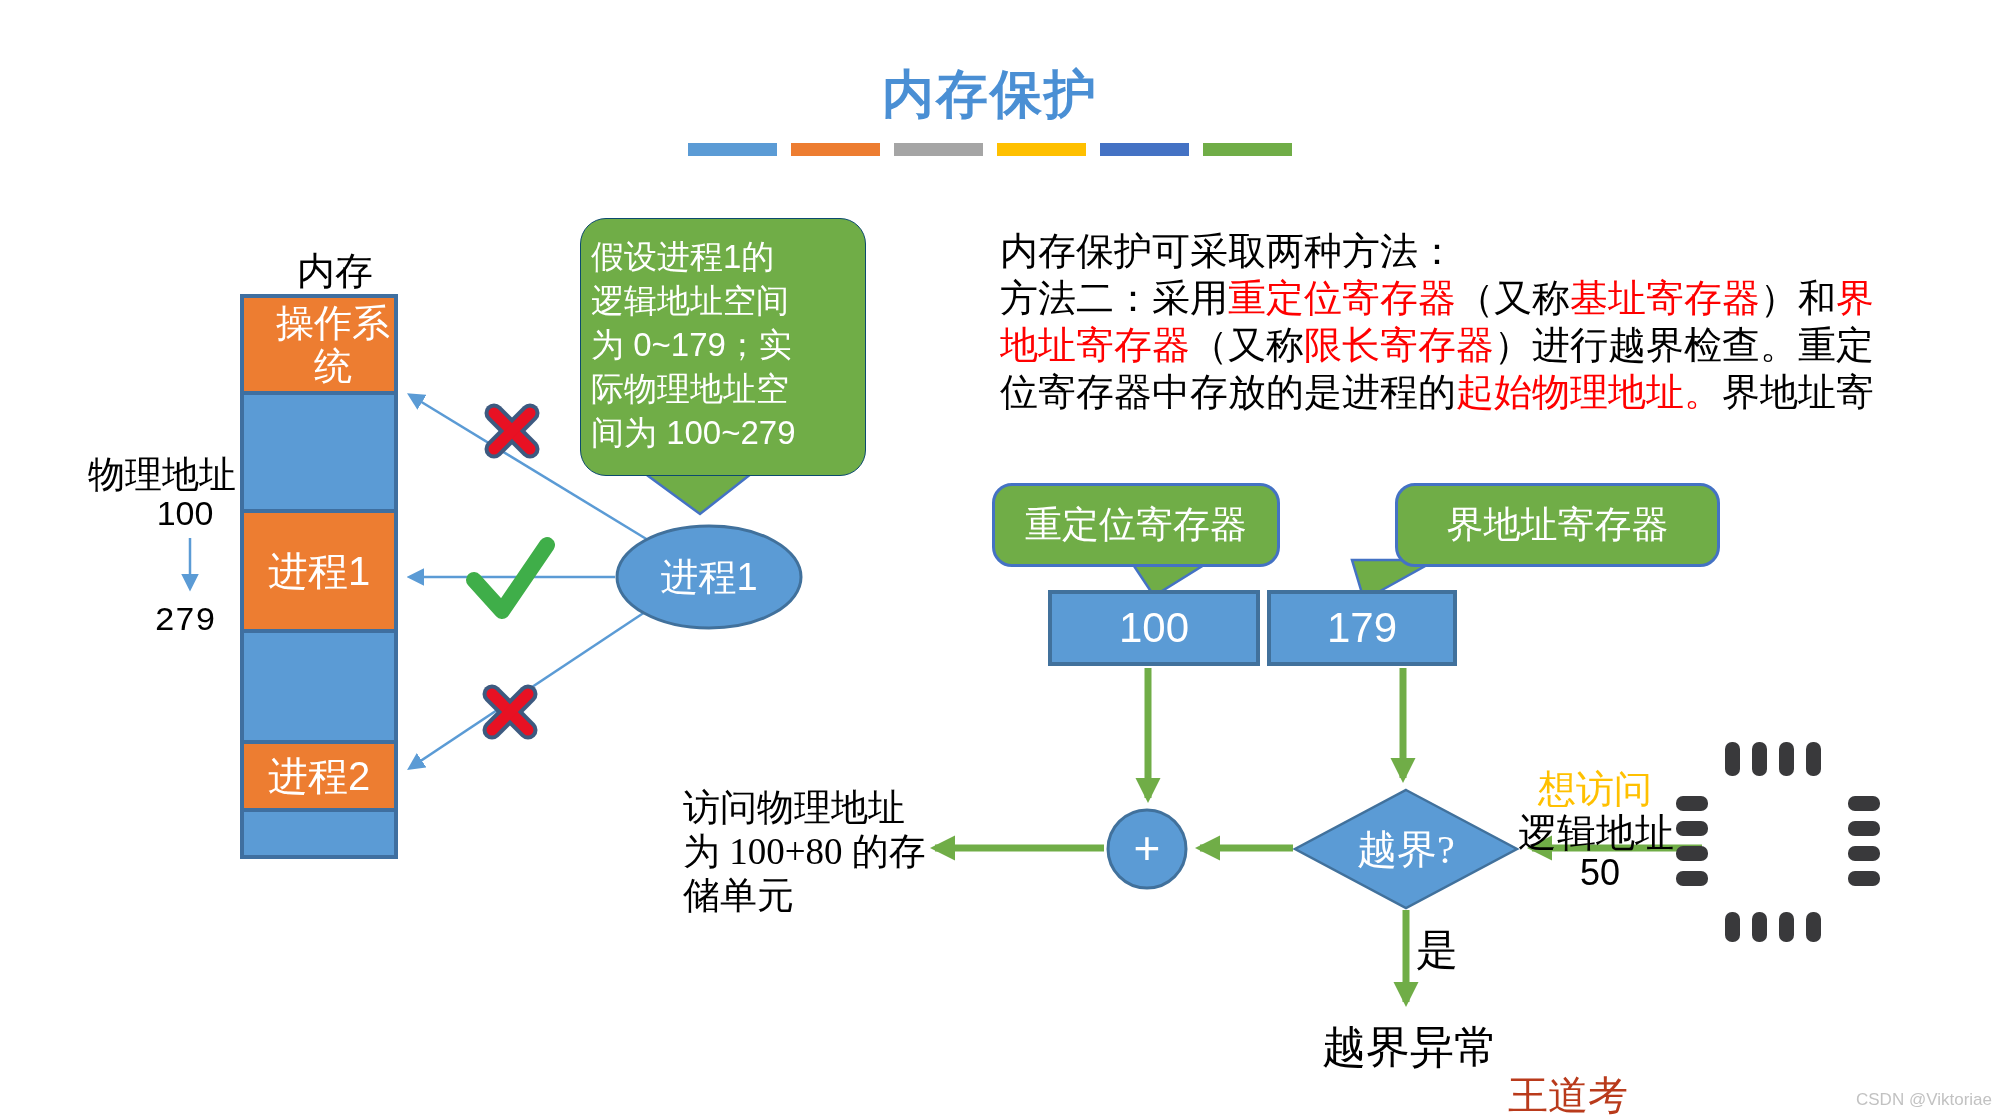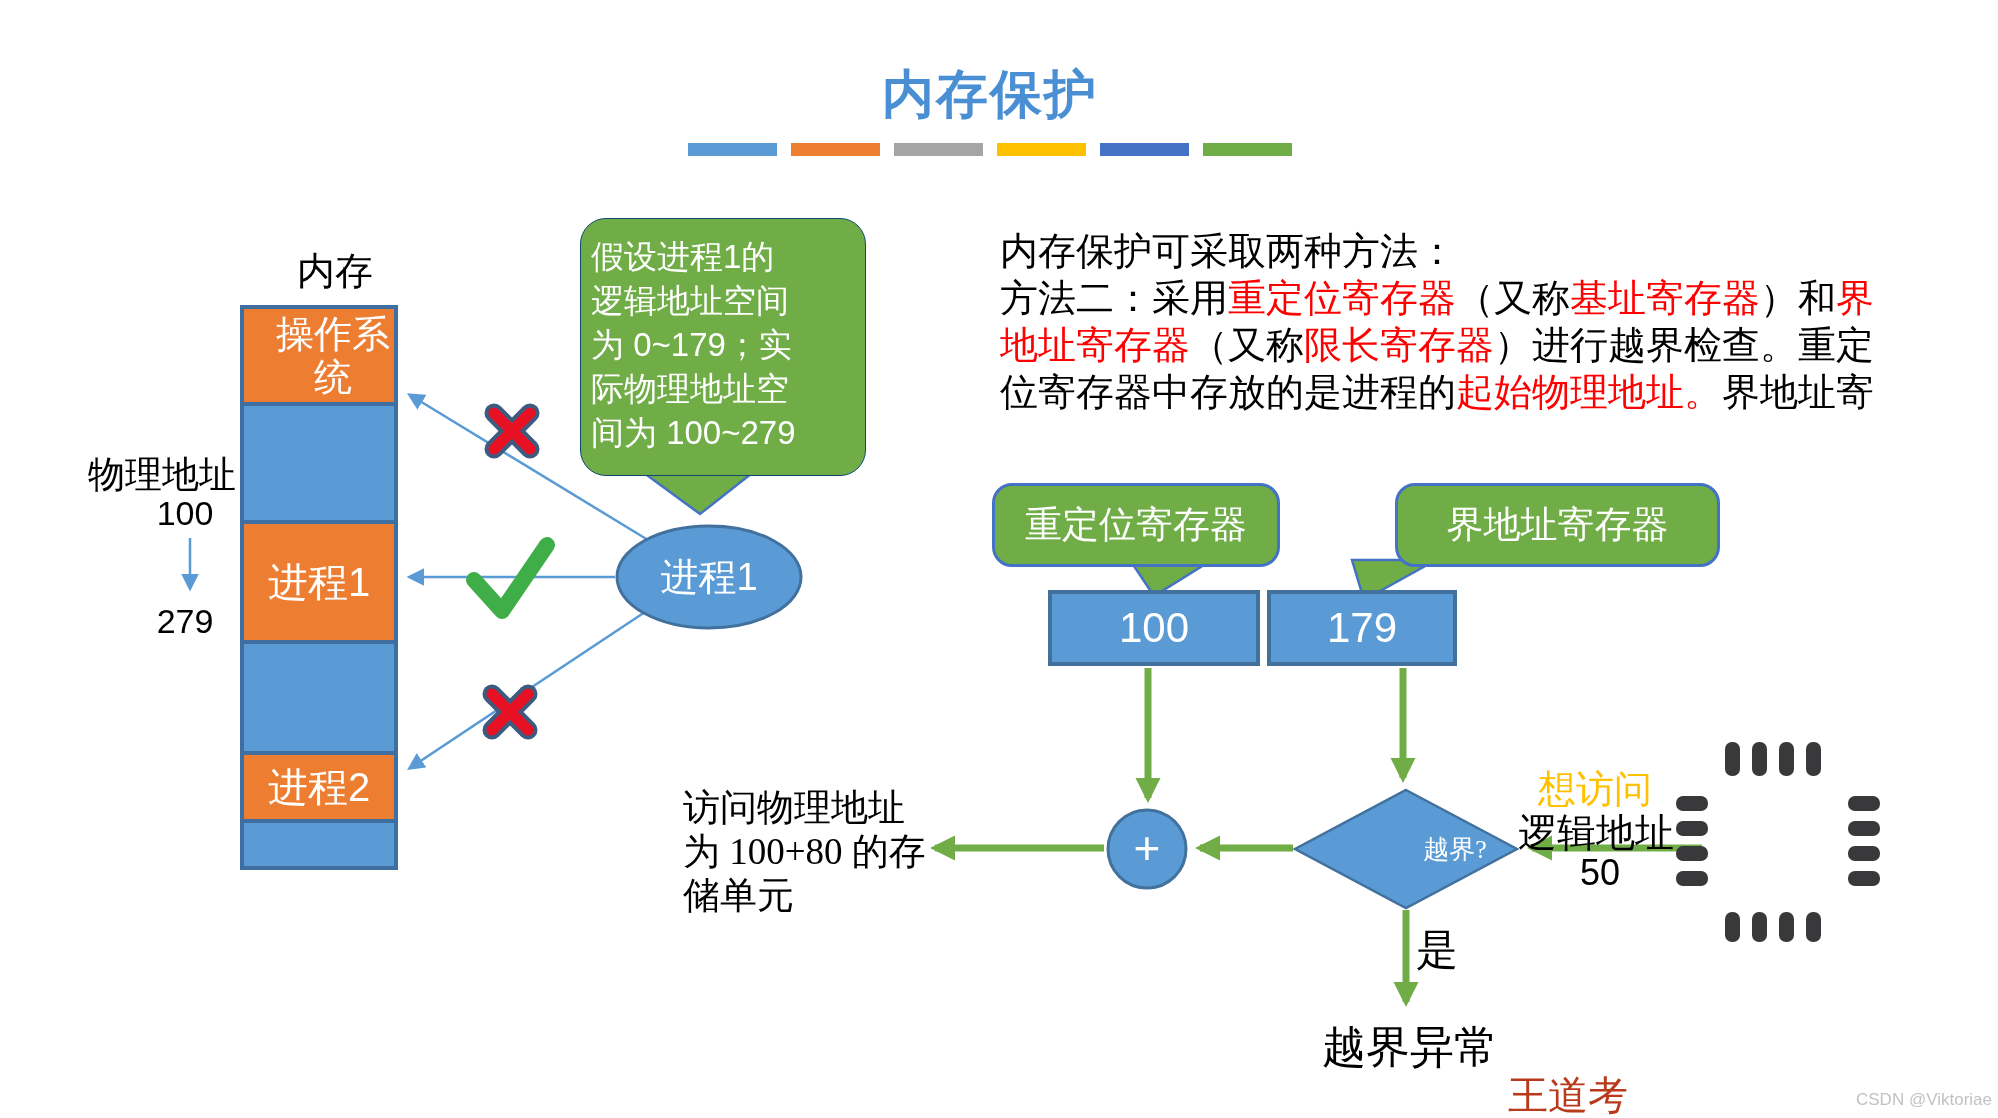--- a/index.html
+++ b/index.html
@@ -13,21 +13,21 @@
   .center{display:flex;align-items:center;justify-content:center;text-align:center;}
   .pre{white-space:pre-line;}
 
   .page-title{font-size:52px;font-weight:bold;color:#4A8FD4;letter-spacing:2px;}
   .bar-row{display:flex;gap:14px;}
   .bar{width:89px;height:13px;}
 
   .mem-col{left:240px;top:293px;width:158px;}
   .mem-block{box-sizing:border-box;width:158px;border:4px solid #3F6FA0;margin-top:-4px;
              color:#fff;font-size:38px;line-height:1.12;}
-  .mem-block:first-child{margin-top:12px;padding-left:28px;}
+  .mem-block:first-child{margin-top:1px;padding-left:28px;}
   .blk-os{background:#ED7D31;}
   .blk-free{background:#5B9BD5;}
   .blk-proc{background:#ED7D31;font-size:40px;}
 
   .callout{box-sizing:border-box;background:#70AD47;border:1px solid #0c4a6e;border-radius:26px;
            color:#fff;font-size:33px;line-height:1.33;padding:16px 10px;}
   .gbubble{box-sizing:border-box;background:#70AD47;border:3px solid #4472C4;border-radius:20px;
            color:#fff;font-size:37px;}
   .vbox{box-sizing:border-box;background:#5B9BD5;border:4px solid #41719C;color:#fff;font-size:42px;}
 
@@ -127,21 +127,21 @@
     <div class="mem-block blk-os center" style="height:101px;">操作系统</div>
     <div class="mem-block blk-free" style="height:122px;"></div>
     <div class="mem-block blk-proc center" style="height:124px;">进程1</div>
     <div class="mem-block blk-free" style="height:115px;"></div>
     <div class="mem-block blk-proc center" style="height:72px;">进程2</div>
     <div class="mem-block blk-free" style="height:51px;"></div>
   </div>
 
   <div class="abs z2 serif" style="left:88px;top:450px;font-size:37px;color:#000;">物理地址</div>
   <div class="abs z2 sans" style="left:140px;top:494px;width:90px;text-align:center;font-size:34px;color:#000;">100</div>
-  <div class="abs z2 sans" style="left:140px;top:602px;width:90px;text-align:center;font-size:34px;color:#000;">279</div>
+  <div class="abs z2 sans" style="left:140px;top:602px;width:90px;text-align:center;font-size:34px;color:#000;font-family:Liberation Mono, monospace;">279</div>
 
   <div class="abs z2 callout pre" style="left:580px;top:218px;width:286px;height:258px;text-align:left;">假设进程1的
 逻辑地址空间
 为 0~179；实
 际物理地址空
 间为 100~279</div>
 
   <div class="abs z2 shape-label sans center" style="left:617px;top:553px;width:184px;height:48px;font-size:38px;">进程1</div>
 
   <div class="abs z2 serif para" style="left:1000px;top:228px;width:890px;">
@@ -157,21 +157,21 @@
     </div>
   </div>
 
   <div class="abs z2 gbubble serif center" style="left:992px;top:483px;width:288px;height:84px;">重定位寄存器</div>
   <div class="abs z2 gbubble serif center" style="left:1395px;top:483px;width:325px;height:84px;">界地址寄存器</div>
 
   <div class="abs z2 vbox sans center" style="left:1048px;top:590px;width:212px;height:76px;">100</div>
   <div class="abs z2 vbox sans center" style="left:1267px;top:590px;width:190px;height:76px;text-align:center;">179</div>
 
   <div class="abs z2 shape-label sans center" style="left:1117px;top:820px;width:60px;height:56px;font-size:46px;">+</div>
-  <div class="abs z2 shape-label serif center" style="left:1375px;top:826px;width:160px;height:46px;font-size:26px;">越界?</div>
+  <div class="abs z2 shape-label serif center" style="left:1326px;top:826px;width:160px;height:46px;font-size:40px;">越界?</div>
 
   <div class="abs z2 serif pre" style="left:683px;top:786px;width:300px;font-size:37px;line-height:44px;color:#000;">访问物理地址
 为 100+80 的存
 储单元</div>
 
   <div class="abs z2 serif" style="left:1416px;top:922px;font-size:42px;color:#000;">是</div>
   <div class="abs z2 serif" style="left:1322px;top:1018px;font-size:44px;color:#000;">越界异常</div>
 
   <div class="abs z2 serif gold" style="left:1538px;top:764px;font-size:38px;">想访问</div>
   <div class="abs z2 serif" style="left:1518px;top:806px;font-size:39px;color:#000;">逻辑地址</div>

